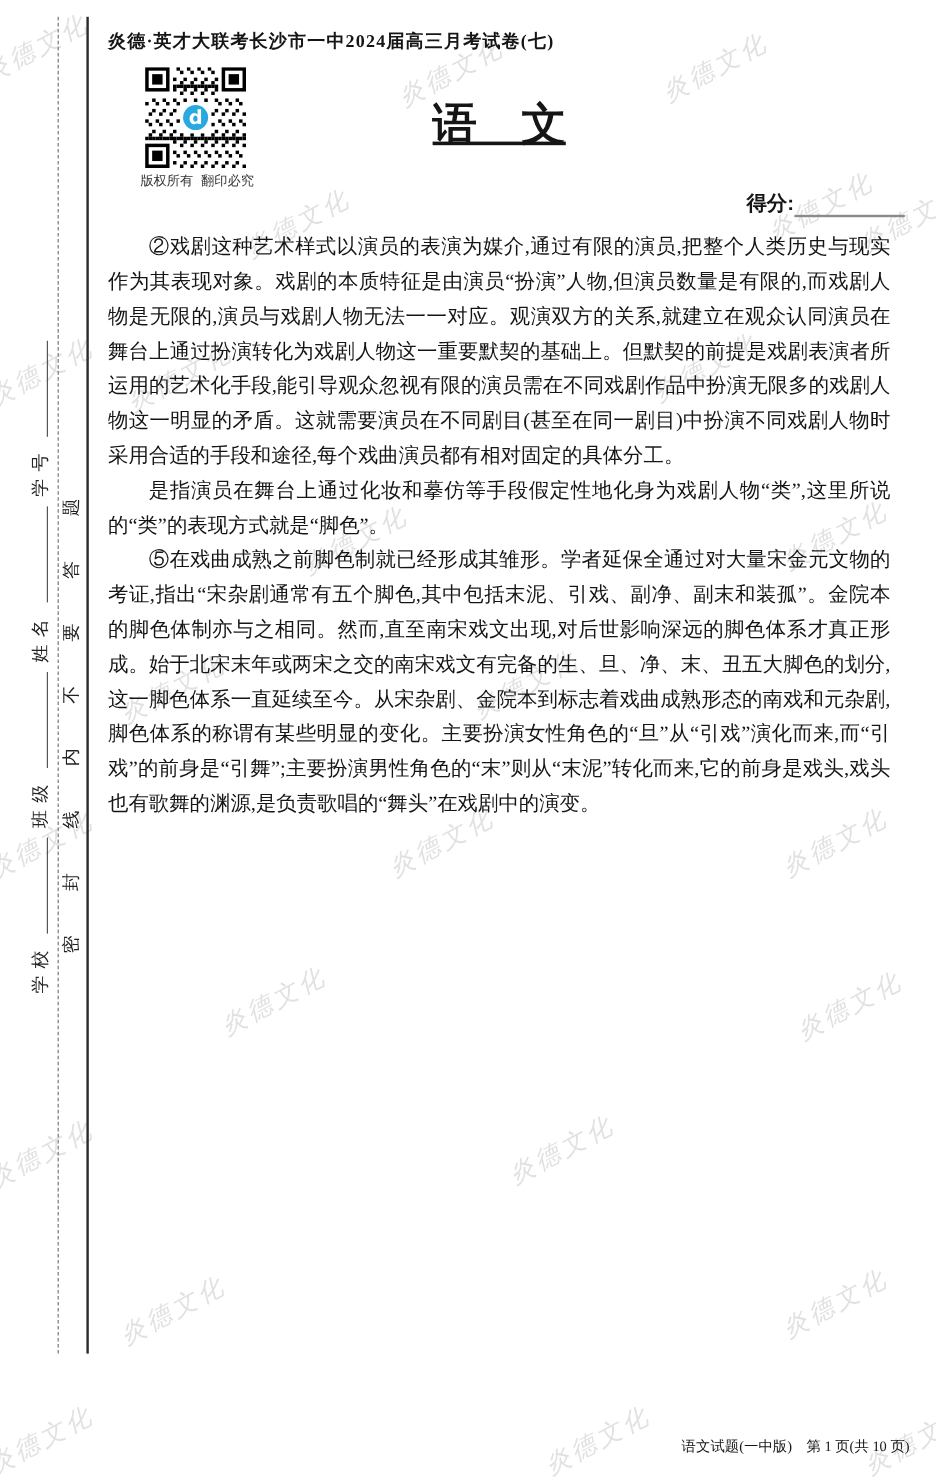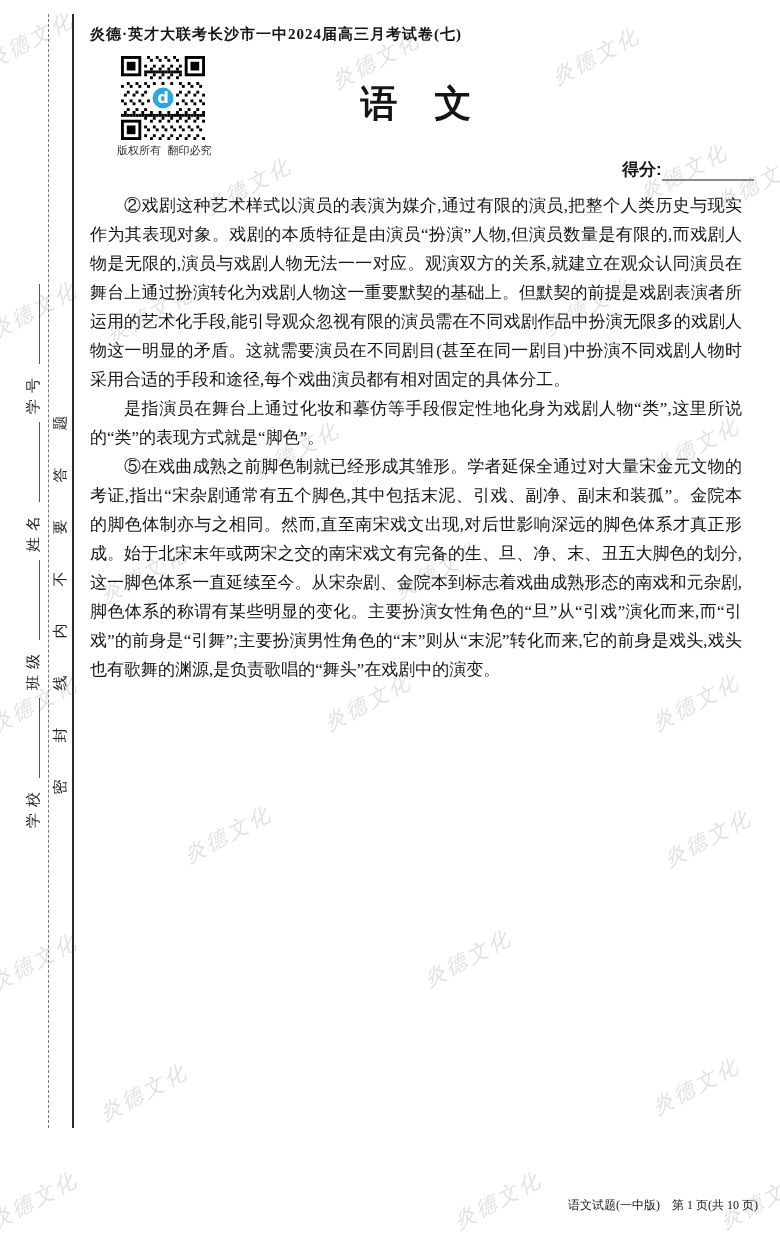--- a/index.html
+++ b/index.html
@@ -35,21 +35,21 @@
   .header-title {
     position:absolute; top:25px; left:90px; width:652px; 
     font-size:15px; font-weight:bold; letter-spacing:1px; white-space:nowrap;
   }
   .qr-wrap { position:absolute; left:117px; top:56px; width:92px; text-align:center; }
   .qr-svg { width:88px; height:84px; display:block; margin:0 auto; background:#fff; }
   .qr-caption { font-size:11px; color:#333; margin-top:3px; white-space:nowrap;
     font-family:Liberation Mono, monospace; }
   .subject-title {
     position:absolute; top:79px; left:90px; width:652px; text-align:center;
-    font-size:37px; font-weight:bold;
+    font-size:37px; font-weight:bold;text-decoration:underline;
   }
   .score { position:absolute; top:158px; left:622px; display:flex; align-items:flex-end;
     font-size:17px; font-weight:bold; font-family:"Liberation Sans","DejaVu Sans",sans-serif; }
   .score-blank { display:inline-block; width:92px; height:19px; border-bottom:2px solid #8a8a8a; }
   
   .content {
     position:absolute; left:90px; top:191px; width:652px;
     font-size:17px; line-height:29px; text-align:justify;
   }
   .content p { margin:0; text-indent:2em; }

